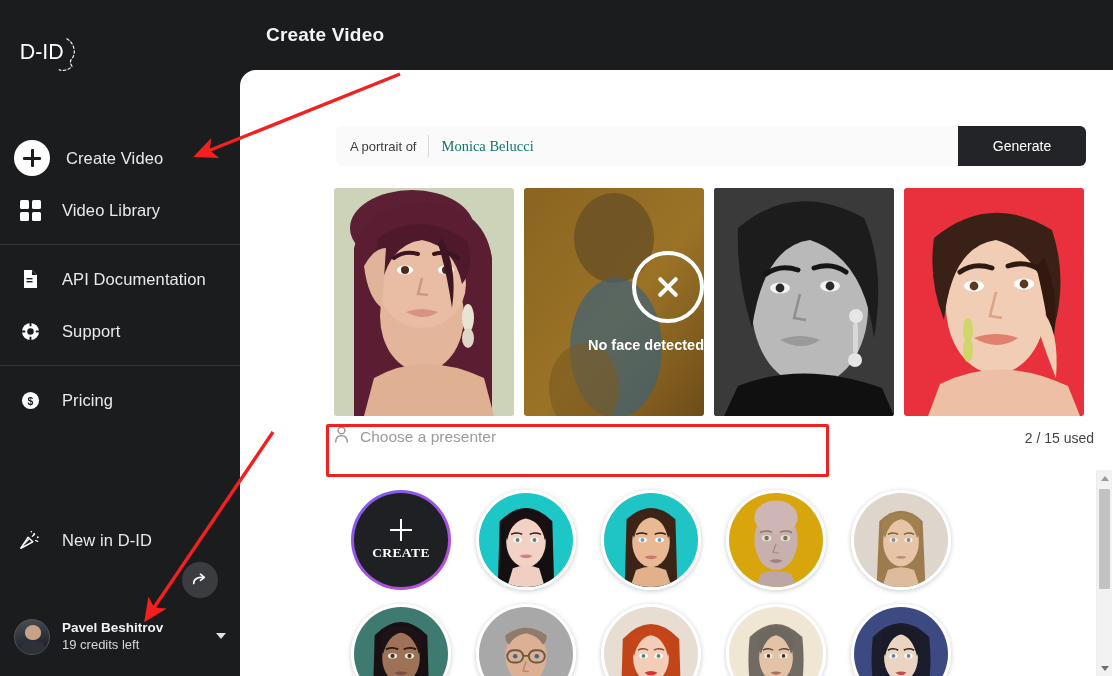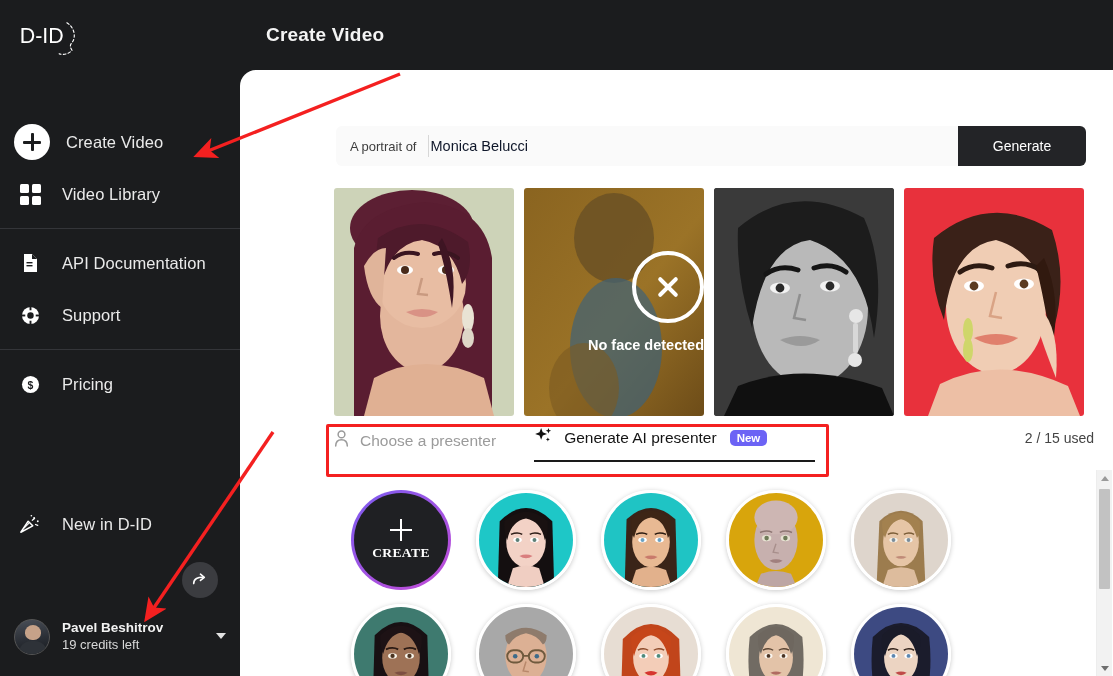--- a/index.html
+++ b/index.html
@@ -12,21 +12,21 @@
   .app { position: relative; width: 1113px; height: 676px; display: flex; }
 
   
   .sidebar {
     width: 240px; height: 676px;
     background: #1b1c1e;
     position: relative;
     flex: 0 0 240px;
     color: #e8e8e8;
   }
-  .logo-wrap { padding: 18px 0 0 18px; height: 70px; }
+  .logo-wrap { padding: 18px 0 0 18px; height: 70px; margin-top: 16px; }
   .logo { width: 60px; height: 44px; display: block; }
 
   .nav-group { padding: 0; }
   .nav-sep { height: 1px; background: #343539; margin: 8px 0; }
 
   .nav-item {
     display: flex; align-items: center;
     height: 52px; padding-left: 14px; gap: 16px;
     cursor: pointer;
   }
@@ -105,22 +105,22 @@
     border-top-left-radius: 6px; border-bottom-left-radius: 6px;
     display: flex; align-items: center;
   }
   .prompt-prefix {
     font-size: 13px; color: #3d3d3d; padding: 0 12px 0 14px;
     white-space: nowrap;
   }
   .prompt-divider { width: 1px; height: 22px; background: #d7d7d7; }
   .prompt-input {
     flex: 1; border: 0; outline: none; background: transparent;
-    font-family: Liberation Sans, sans-serif;
-    font-size: 14.5px; color: #0f172a; padding: 0 1px;
+    font-family: Liberation Serif, serif;
+    font-size: 14.5px; color: #0f766e; padding: 0 12px;
   }
   .generate-btn {
     width: 128px; height: 40px; background: #232427; color: #fff;
     border: 0; cursor: pointer;
     border-top-right-radius: 6px; border-bottom-right-radius: 6px;
     font-family: "Liberation Sans", sans-serif; font-size: 14px;
   }
 
   
   .results { position: absolute; left: 94px; top: 118px; display: flex; gap: 10px; }
@@ -442,31 +442,20 @@
       <div class="tabs">
         <div class="tab">
           <span>
             <svg width="15" height="17" viewBox="0 0 16 18">
               <circle cx="8" cy="4.6" r="3.6" fill="none" stroke="#9b9b9b" stroke-width="1.6"></circle>
               <path d="M1.8 17 C1.8 12 5 10.2 8 10.2 C11 10.2 14.2 12 14.2 17" fill="none" stroke="#9b9b9b" stroke-width="1.6" stroke-linecap="round"></path>
             </svg>
           </span>
           <span class="tlabel">Choose a presenter</span>
         </div>
-        <div class="tab active">
-          <span>
-            <svg width="19" height="19" viewBox="0 0 20 20">
-              <path d="M7.5 2 L9.2 6.6 L13.8 8.3 L9.2 10 L7.5 14.6 L5.8 10 L1.2 8.3 L5.8 6.6 Z" fill="#111"></path>
-              <path d="M15.2 2.2 L16 4.2 L18 5 L16 5.8 L15.2 7.8 L14.4 5.8 L12.4 5 L14.4 4.2 Z" fill="#111"></path>
-              <path d="M14.6 12 L15.2 13.5 L16.7 14.1 L15.2 14.7 L14.6 16.2 L14 14.7 L12.5 14.1 L14 13.5 Z" fill="#111"></path>
-            </svg>
-          </span>
-          <span class="tlabel">Generate AI presenter</span>
-          <span class="badge-new">New</span>
-        </div>
       </div>
 
       <div class="presenter-scroll">
         <div class="presenter-grid">
 
           <div class="pcircle create-circle">
             <span class="create-plus"></span>
             <span class="create-label">CREATE</span>
           </div>
 

